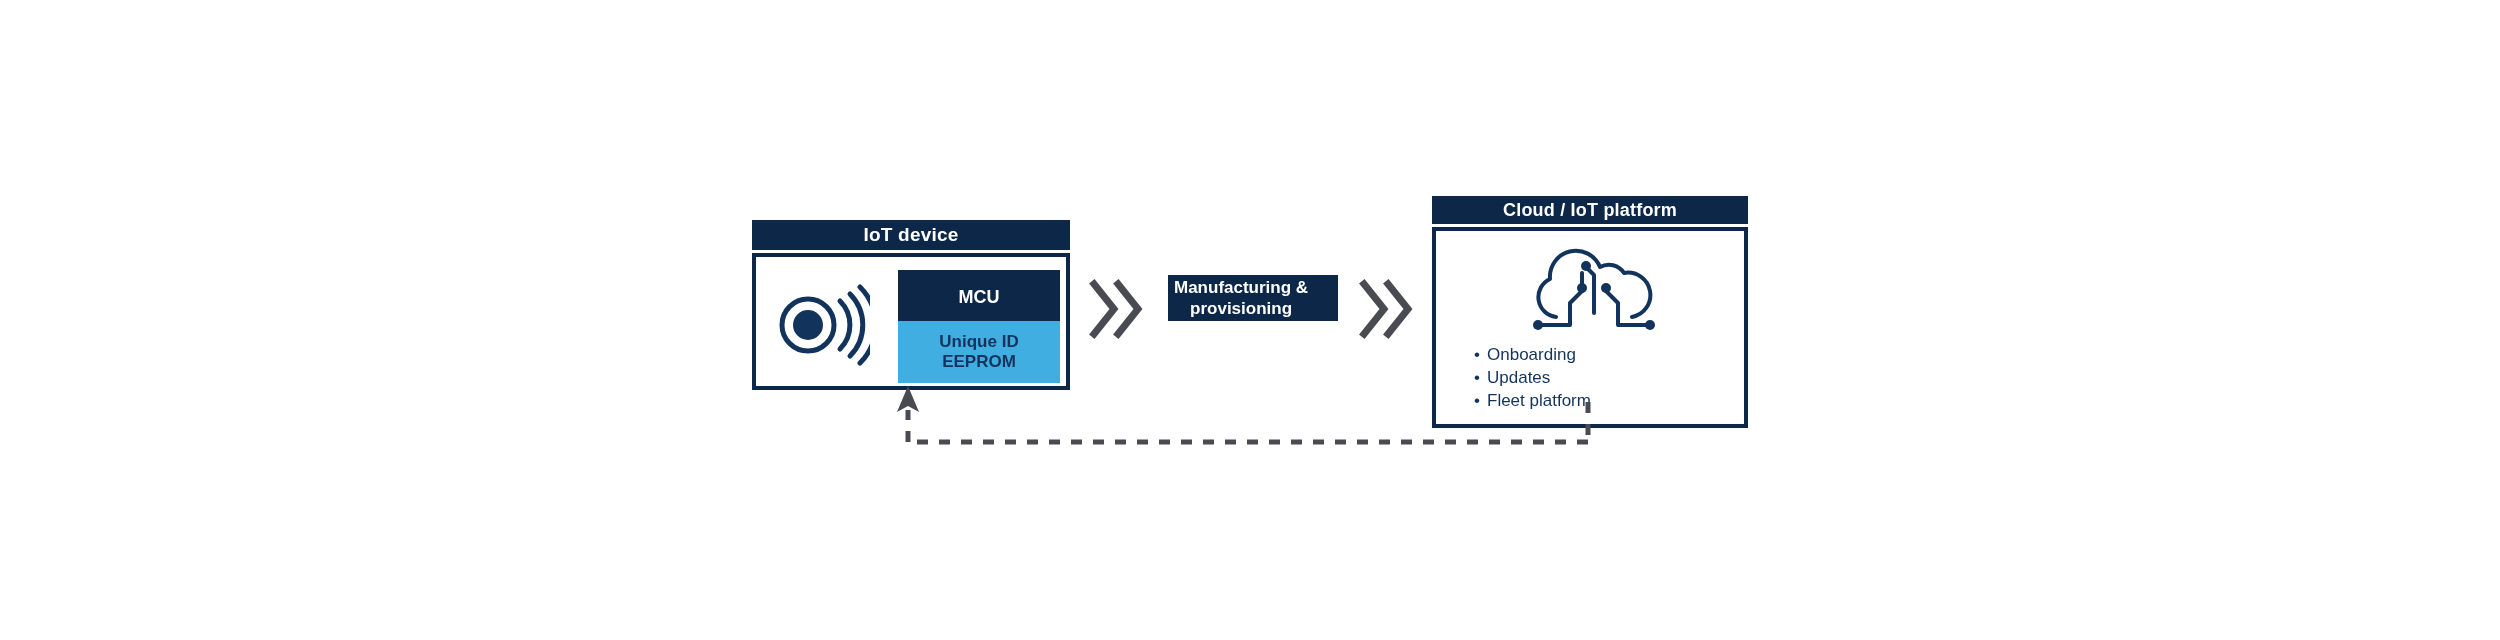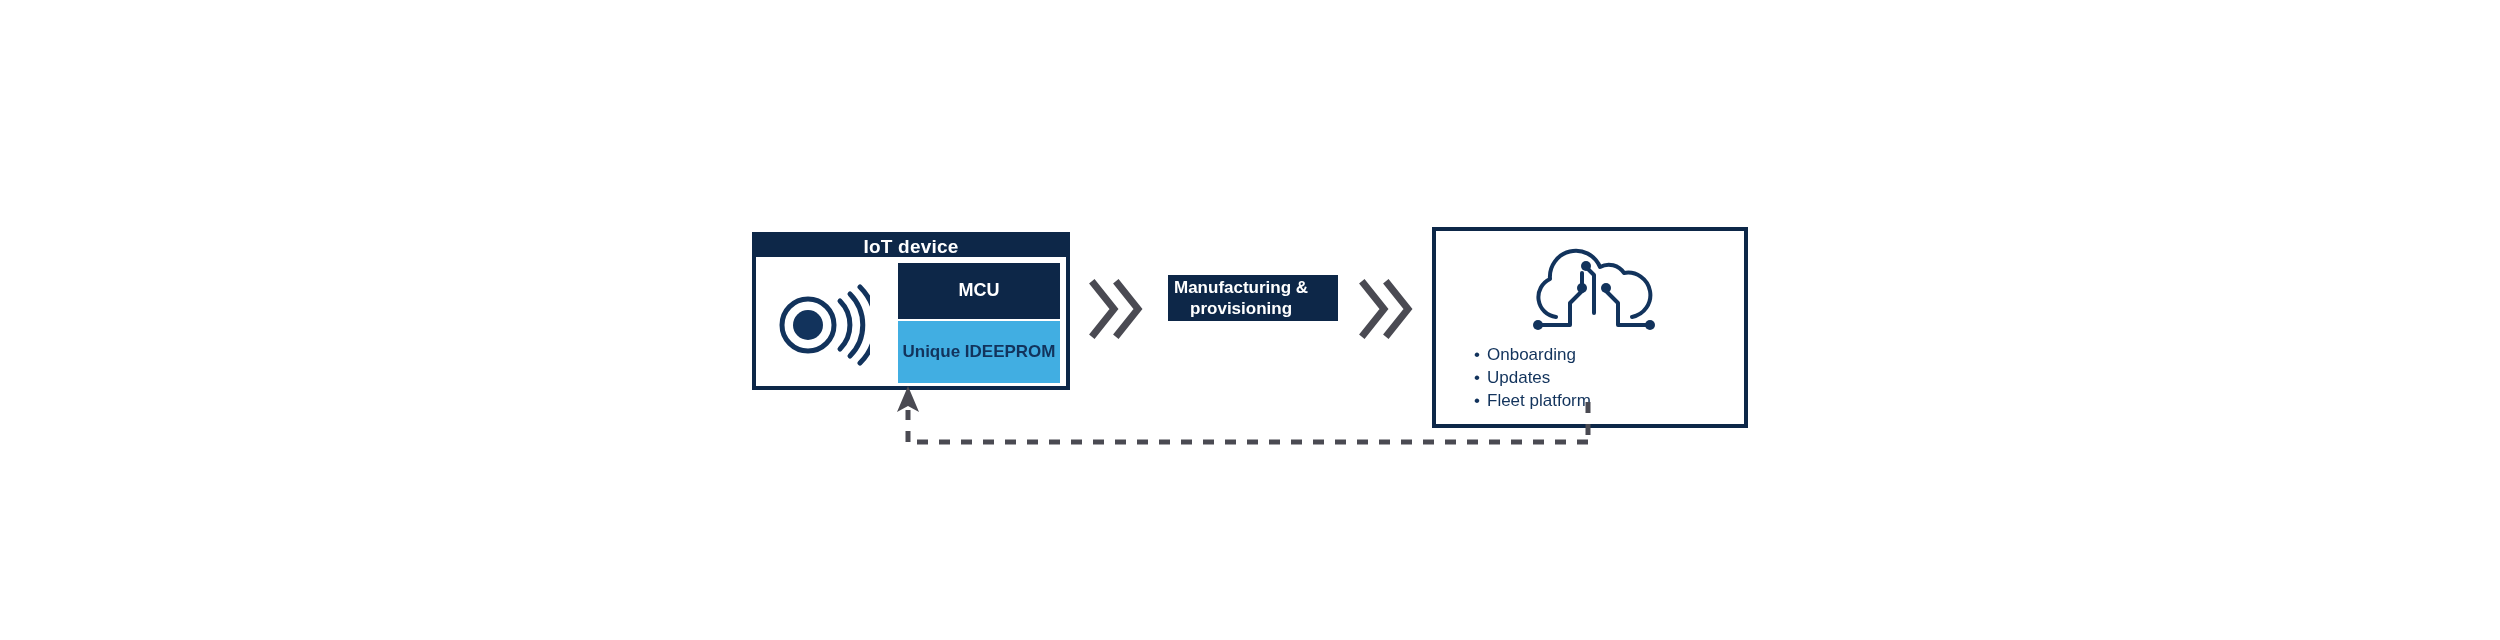--- a/index.html
+++ b/index.html
@@ -41,21 +41,20 @@
     box-sizing: border-box;
   }
 
   
   #iot-header {
     left: 752px;
     top: 220px;
     width: 318px;
     height: 30px;
     font-size: 19px;
-    margin-top: 12px;
   }
   #iot-body {
     left: 752px;
     top: 253px;
     width: 318px;
     height: 137px;
   }
   #sensor-icon {
     position: absolute;
     left: 18px;
@@ -69,33 +68,33 @@
     width: 162px;
     box-sizing: border-box;
     display: flex;
     align-items: center;
     justify-content: center;
     text-align: center;
     line-height: 1.18;
     font-weight: bold;
   }
   #mcu-block {
-    top: 6px;
+    top: 13px;
     height: 56px;
     background: #0d2748;
     color: #ffffff;
     font-size: 18px;
   }
   #eeprom-block {
     top: 64px;
     height: 62px;
     background: #41aee2;
     color: #12335c;
     font-size: 17px;
-    flex-direction: row;
+    flex-direction: column;
   }
 
   
   #chevron-left  { position: absolute; left: 1088px; top: 276px; width: 58px; height: 66px; }
   #chevron-right { position: absolute; left: 1358px; top: 276px; width: 58px; height: 66px; }
 
   #mfg-box {
     position: absolute;
     left: 1168px;
     top: 275px;
@@ -197,20 +196,21 @@
     </div>
   </div>
 
   <span id="chevron-right">
     <svg viewBox="0 0 58 66" width="58" height="66" aria-hidden="true">
       <path d="M6 8 L26 33 L6 58" fill="none" stroke="#4a4a52" stroke-width="7" stroke-linecap="square" stroke-linejoin="miter"></path>
       <path d="M30 8 L50 33 L30 58" fill="none" stroke="#4a4a52" stroke-width="7" stroke-linecap="square" stroke-linejoin="miter"></path>
     </svg>
   </span>
 
+  <div class="panel-header" id="cloud-header">Cloud / IoT platform</div>
 
   <div class="panel-body" id="cloud-body">
 
     <span id="cloud-icon">
       <svg viewBox="0 0 140 96" width="140" height="96" aria-hidden="true">
         <g fill="none" stroke="#12335c" stroke-width="4" stroke-linecap="round" stroke-linejoin="round">
           <path d="M32 76 A20 20 0 0 1 26 38 A26 26 0 0 1 76 26 A18 18 0 0 1 100 32 A22 22 0 0 1 108 76"></path>
           <path d="M14 84 L46 84 L46 62 L58 50"></path>
           <path d="M126 84 L94 84 L94 62 L82 50"></path>
           <path d="M70 72 L70 34 L62 26"></path>

